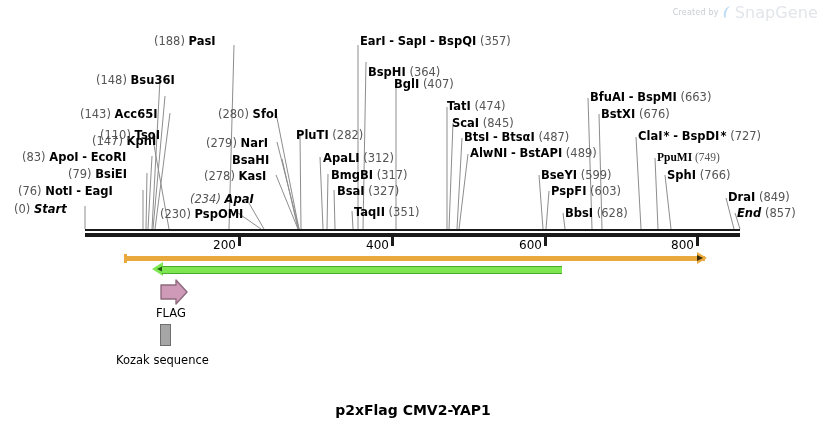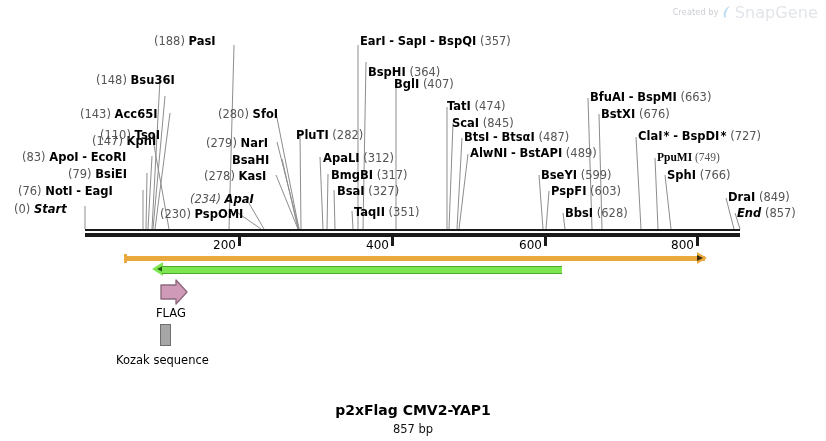--- a/index.html
+++ b/index.html
@@ -143,21 +143,20 @@
     <svg width="28" height="26" viewBox="0 0 28 26">
       <path d="M1 6 L16 6 L16 1 L27 13 L16 25 L16 20 L1 20 Z" fill="#cf9ab8" stroke="#8d6b7d" stroke-width="1.4" stroke-linejoin="round"></path>
     </svg>
   </div>
   <div class="feat-cap" style="left:156px;top:306px">FLAG</div>
 
   <div class="kozak-box" style="left:160px;top:324px;width:9px;height:20px"></div>
   <div class="feat-cap" style="left:116px;top:353px">Kozak sequence</div>
 
   <div class="title" style="top:402px">p2xFlag CMV2-YAP1</div>
-  <div class="subtitle" style="top:422px">857 bp</div>
 
 <div class="lbl" style="left: 154px; top: 34px;"><span class="pos">(188)</span> <span class="nm">PasI</span></div>
     <div class="lbl" style="left: 96px; top: 73px;"><span class="pos">(148)</span> <span class="nm">Bsu36I</span></div>
     <div class="lbl" style="left: 92px; top: 90px; margin-top: 44px;"><span class="pos">(147)</span> <span class="nm">KpnI</span></div>
     <div class="lbl" style="left: 80px; top: 107px;"><span class="pos">(143)</span> <span class="nm">Acc65I</span></div>
     <div class="lbl" style="left: 100px; top: 128px;"><span class="pos">(110)</span> <span class="nm">TsoI</span></div>
     <div class="lbl" style="left: 22px; top: 150px;"><span class="pos">(83)</span> <span class="nm">ApoI</span> <span class="sep">-</span> <span class="nm">EcoRI</span></div>
     <div class="lbl" style="left: 68px; top: 167px;"><span class="pos">(79)</span> <span class="nm">BsiEI</span></div>
     <div class="lbl" style="left: 18px; top: 184px;"><span class="pos">(76)</span> <span class="nm">NotI</span> <span class="sep">-</span> <span class="nm">EagI</span></div>
     <div class="lbl" style="left: 14px; top: 202px;"><span class="pos">(0)</span> <span class="it">Start</span></div>

